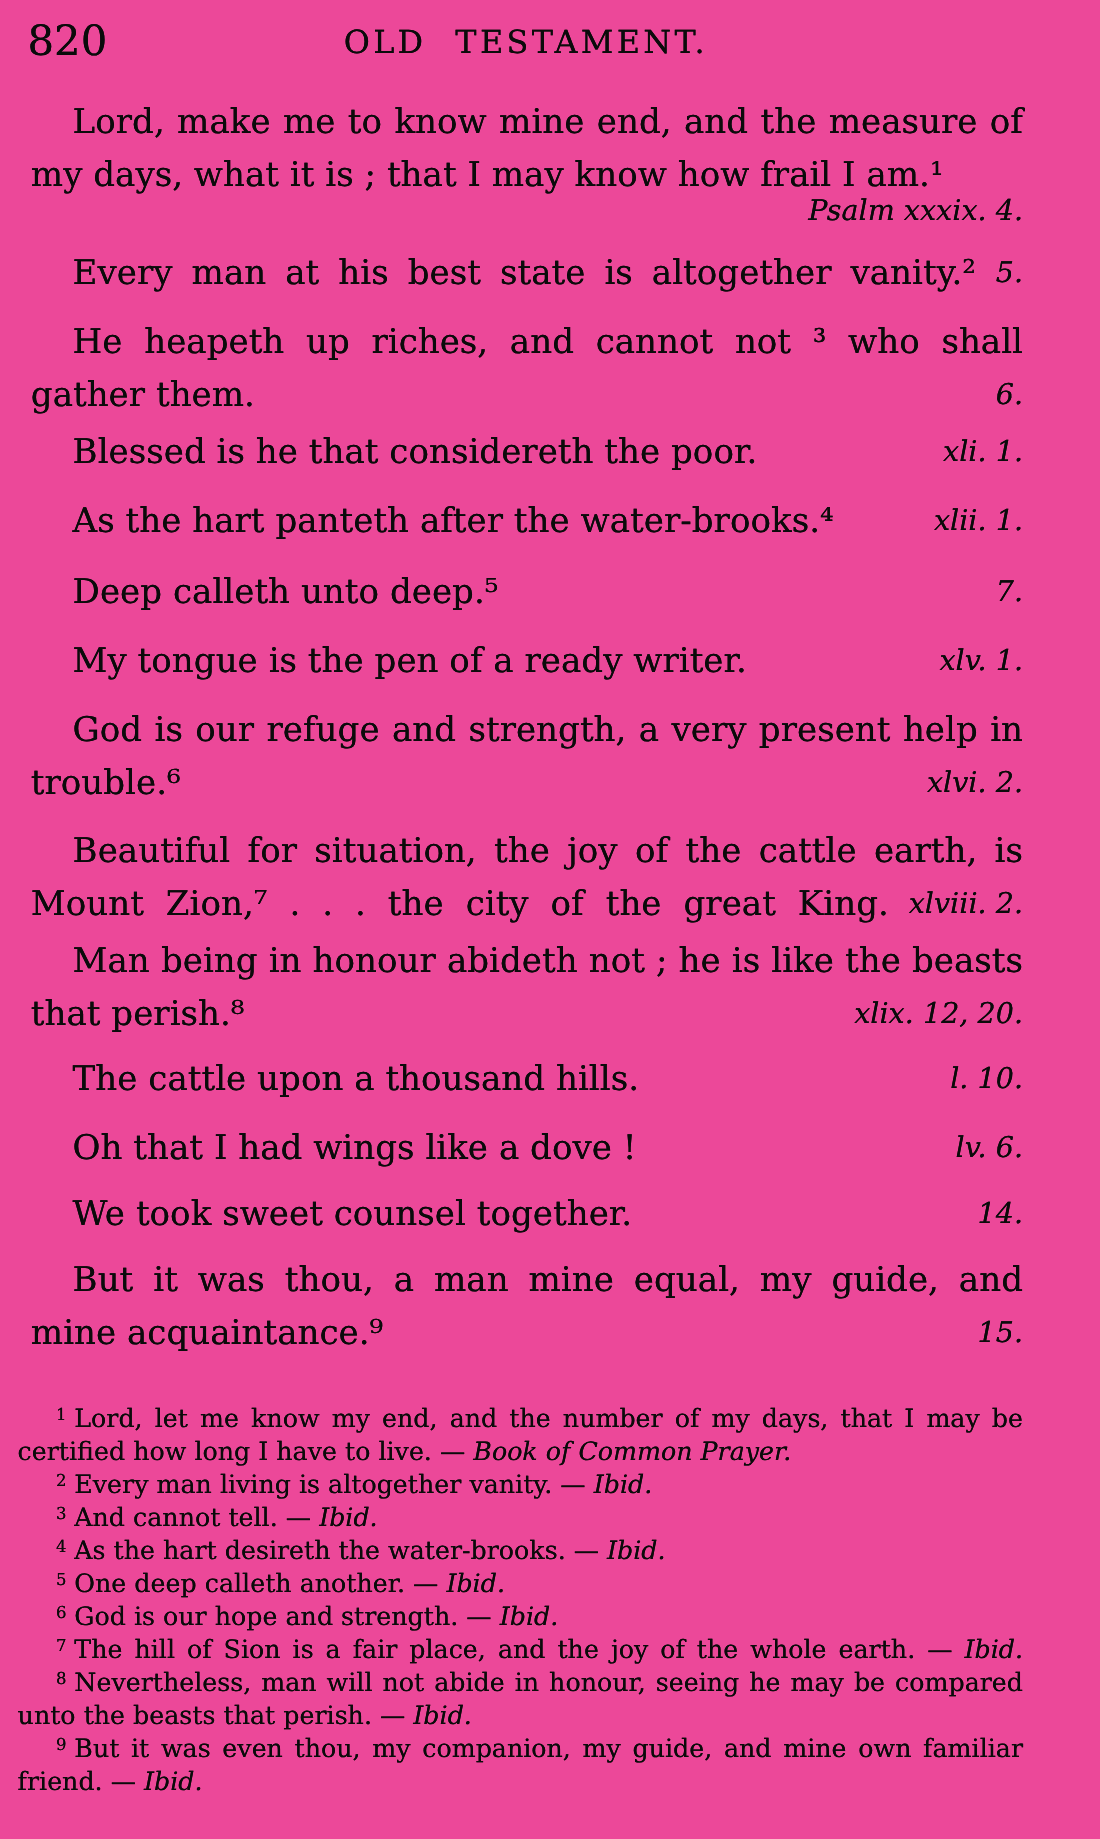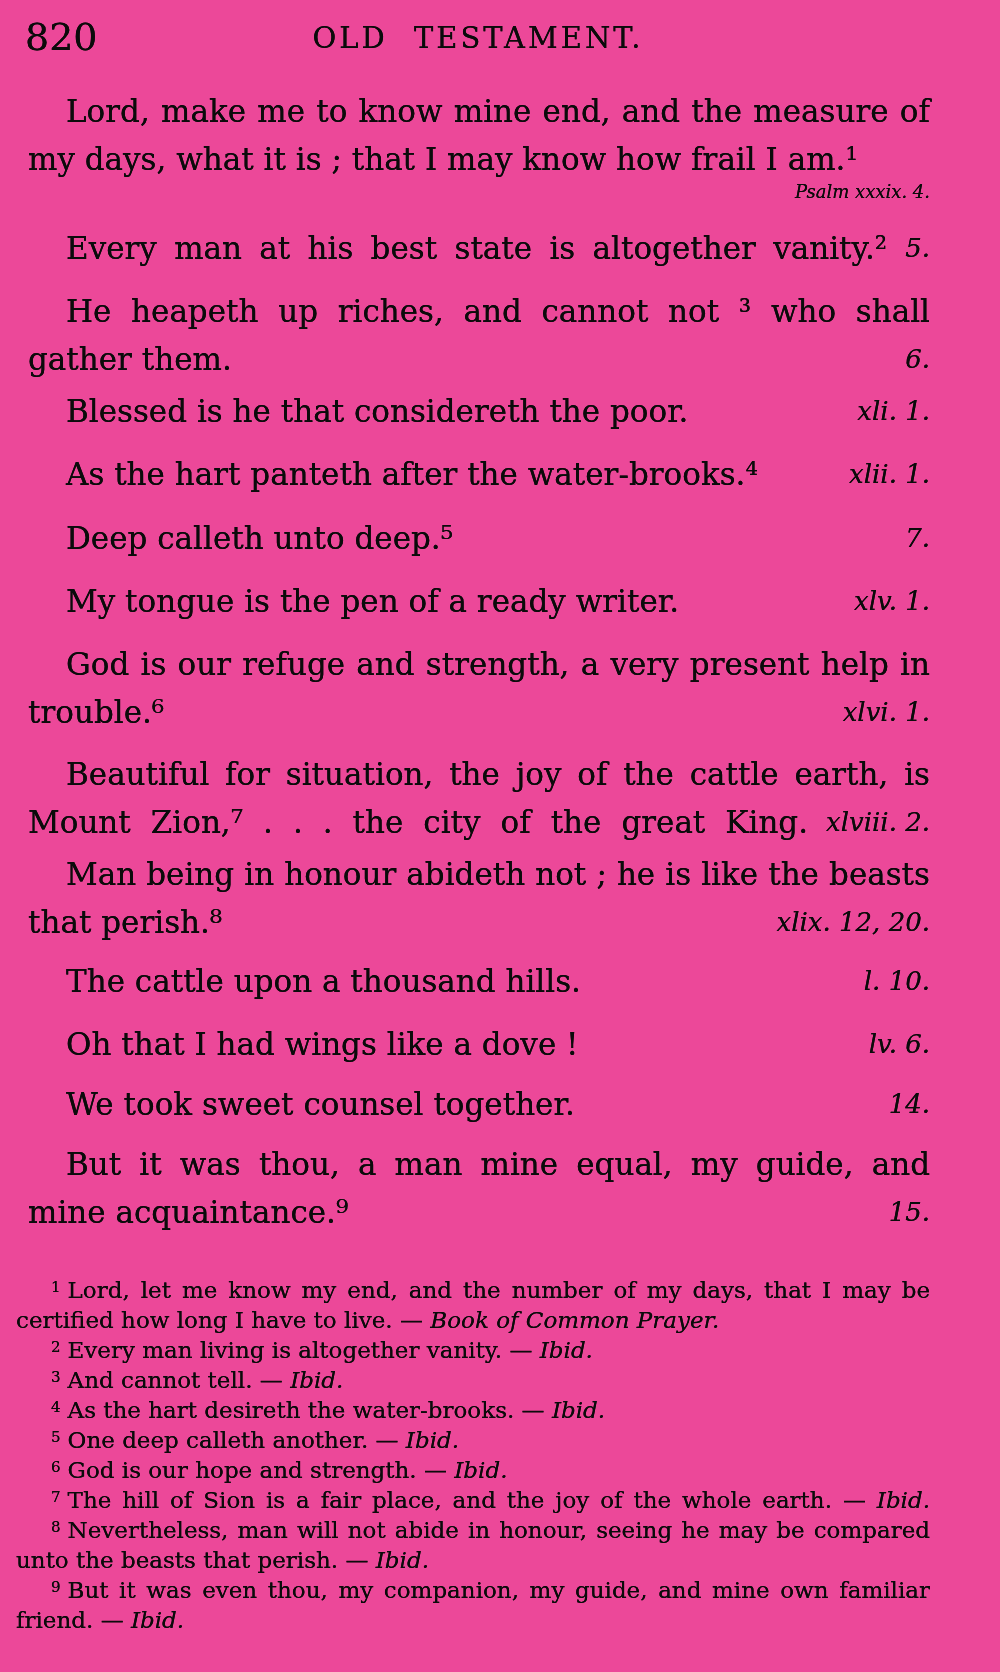--- a/index.html
+++ b/index.html
@@ -65,21 +65,21 @@
   .spread .qtext {
     flex: 1 1 auto;
     text-align: justify;
     text-align-last: justify;
     margin-right: 18px;
   }
   .spread .cite { margin-left: 0; padding-left: 0; }
   .cite-below {
     text-align: right;
     font-style: italic;
-    font-size: 18px;
+    font-size: 26px;
     line-height: 30px;
     margin-top: -6px;
   }
   
   .footnotes {
     position: absolute;
     left: 16px;
     top: 1275px;
     width: 914px;
     font-size: 23px;
@@ -148,21 +148,21 @@
     <div class="lastline first">
       <span class="qtext">My tongue is the pen of a ready writer.</span>
       <span class="cite">xlv. 1.</span>
     </div>
   </div>
 
   <div class="q" style="top:640px">
     <div class="line first j">God is our refuge and strength, a very present help in</div>
     <div class="lastline">
       <span class="qtext">trouble.⁶</span>
-      <span class="cite">xlvi. 1.</span>
+      <span class="cite">xlvi. 2.</span>
     </div>
   </div>
 
   <div class="q" style="top:750px">
     <div class="line first j">Beautiful for situation, the joy of the cattle earth, is</div>
     <div class="lastline spread">
       <span class="qtext">Mount Zion,⁷ . . . the city of the great King.</span>
       <span class="cite">xlviii. 2.</span>
     </div>
   </div>

